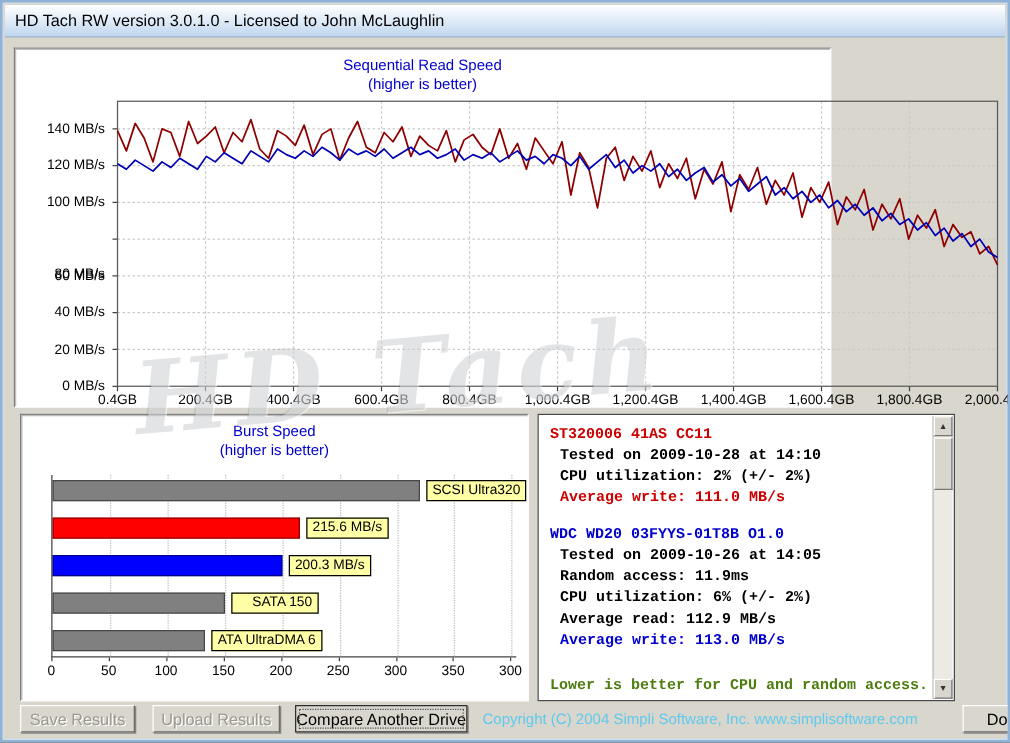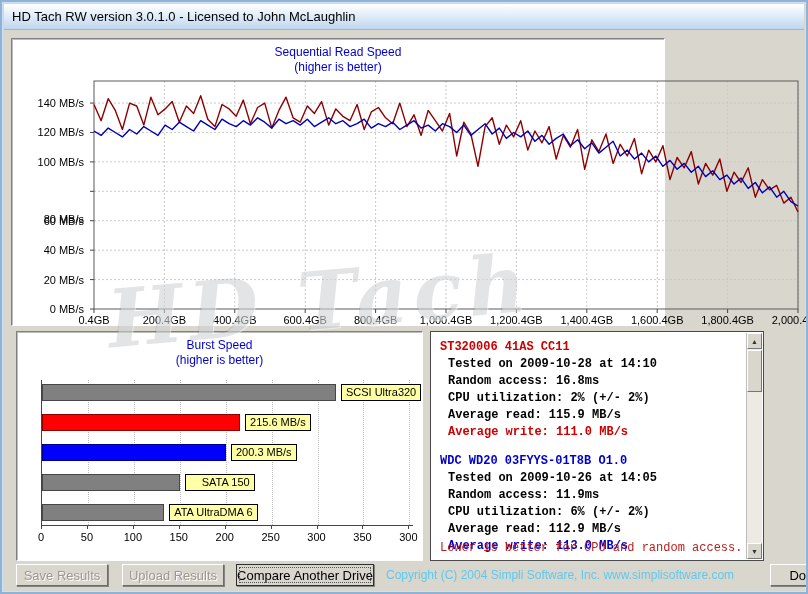--- a/index.html
+++ b/index.html
@@ -43,21 +43,21 @@
   
   #results-panel{left:428px;top:329px;width:334px;height:230px;background:#fff;
     border:1px solid #4a4a4a;box-shadow:none;}
   .results-content{position:absolute;left:9px;top:7px;right:22px;
     font-family:"Liberation Mono","DejaVu Sans Mono",monospace;
     font-size:12px;font-weight:bold;line-height:17px;color:#000;}
   .drive-block.gap{margin-top:12px;}
   .detail{padding-left:8px;}
   .results-note{position:absolute;left:9px;bottom:5px;
     font-family:"Liberation Mono","DejaVu Sans Mono",monospace;
-    font-size:12px;font-weight:normal;color:#b91c1c;white-space:nowrap;}
+    font-size:12px;font-weight:bold;color:#4d7c0f;white-space:nowrap;}
   .scrollbar{position:absolute;top:1px;right:1px;bottom:1px;width:16px;background:#eceae2;border-left:1px solid #bbb;}
   .sb-btn{position:absolute;left:0;width:15px;height:16px;background:#d9d6cd;
     border:1px solid;border-color:#fff #777 #777 #fff;
     display:flex;align-items:center;justify-content:center;font-size:7px;color:#333;}
   .sb-up{top:0;}.sb-down{bottom:0;}
   .sb-thumb{position:absolute;left:0;top:17px;width:15px;height:42px;background:#d9d6cd;
     border:1px solid;border-color:#fff #777 #777 #fff;}
   
   .btn{position:absolute;top:562px;height:22px;background:#d9d6cd;
     border:1px solid;border-color:#ffffff #6b6b6b #6b6b6b #ffffff;
@@ -199,23 +199,21 @@
       <div class="btick" style="left: 299.556px;"></div>
       <div class="btick" style="left: 345.481px;"></div>
       <div class="btick" style="left: 391.407px;"></div>
     </div>
 
   <div class="panel" id="results-panel">
     <div class="results-content">
         <div class="drive-block">
           <div style="color: rgb(204, 0, 0);">ST320006 41AS CC11</div>
           <div class="detail">Tested on 2009-10-28 at 14:10</div>
-          <div class="detail">Random access: 16.8ms</div>
           <div class="detail">CPU utilization: 2% (+/- 2%)</div>
-          <div class="detail">Average read: 115.9 MB/s</div>
           <div class="detail" style="color: rgb(204, 0, 0);">Average write: 111.0 MB/s</div>
         </div>
         <div class="drive-block gap">
           <div style="color: rgb(0, 0, 204);">WDC WD20 03FYYS-01T8B O1.0</div>
           <div class="detail">Tested on 2009-10-26 at 14:05</div>
           <div class="detail">Random access: 11.9ms</div>
           <div class="detail">CPU utilization: 6% (+/- 2%)</div>
           <div class="detail">Average read: 112.9 MB/s</div>
           <div class="detail" style="color: rgb(0, 0, 204);">Average write: 113.0 MB/s</div>
         </div>

